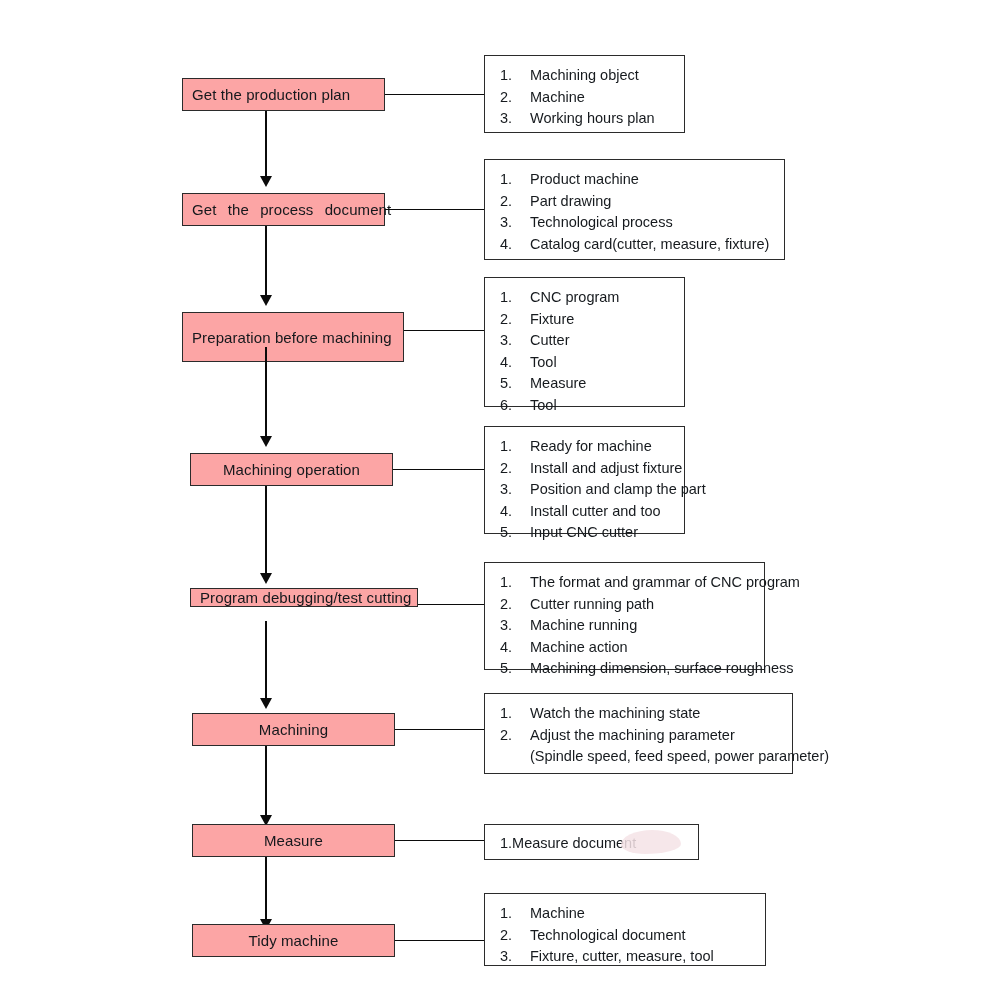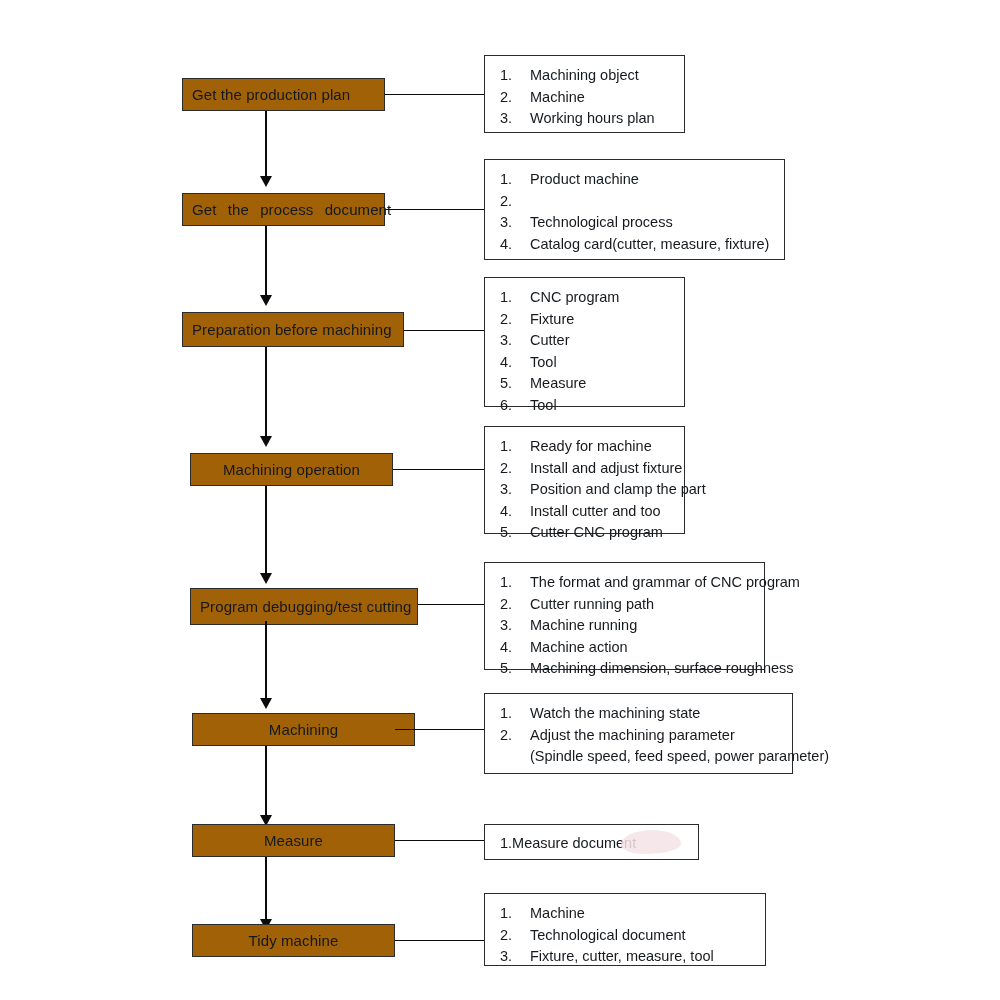--- a/index.html
+++ b/index.html
@@ -17,21 +17,21 @@
     width: 1000px;
     height: 1000px;
     background: #ffffff;
     overflow: hidden;
   }
 
   
   .step-box {
     position: absolute;
     box-sizing: border-box;
-    background: #a16207;
+    background: #fca5a5;
     border: 1px solid #2b2b2b;
     display: flex;
     align-items: center;
     justify-content: center;
     color: #15181c;
     font-size: 15px;
     letter-spacing: 0.1px;
     white-space: nowrap;
   }
   .step-box.left-align {
@@ -145,35 +145,36 @@
   </div>
   <div class="h-line" style="left:385px; top:209px; width:99px;"></div>
   <div class="detail-box" style="left:484px; top:159px; width:301px; height:101px;">
     <ul class="detail-list">
       <li>
         <span class="detail-num">1.</span>
         <span class="detail-text">Product machine</span>
       </li>
       <li>
         <span class="detail-num">2.</span>
+        <span class="detail-text">Part drawing</span>
       </li>
       <li>
         <span class="detail-num">3.</span>
         <span class="detail-text">Technological process</span>
       </li>
       <li>
         <span class="detail-num">4.</span>
         <span class="detail-text">Catalog card(cutter, measure, fixture)</span>
       </li>
     </ul>
   </div>
   <div class="v-line" style="left:265px; top:226px; height:72px;"></div>
   <div class="arrow-head" style="left:260px; top:295px;"></div>
 
-  <div class="step-box left-align" style="left:182px; top:312px; width:222px; height:35px;">
+  <div class="step-box left-align" style="left:182px; top:312px; width:222px; height:50px;">
     <span>Preparation before machining</span>
   </div>
   <div class="h-line" style="left:404px; top:330px; width:80px;"></div>
   <div class="detail-box" style="left:484px; top:277px; width:201px; height:130px;">
     <ul class="detail-list">
       <li>
         <span class="detail-num">1.</span>
         <span class="detail-text">CNC program</span>
       </li>
       <li>
@@ -218,28 +219,28 @@
       <li>
         <span class="detail-num">3.</span>
         <span class="detail-text">Position and clamp the part</span>
       </li>
       <li>
         <span class="detail-num">4.</span>
         <span class="detail-text">Install cutter and too</span>
       </li>
       <li>
         <span class="detail-num">5.</span>
-        <span class="detail-text">Cutter CNC program</span>
+        <span class="detail-text">Input CNC cutter</span>
       </li>
     </ul>
   </div>
   <div class="v-line" style="left:265px; top:486px; height:90px;"></div>
   <div class="arrow-head" style="left:260px; top:573px;"></div>
 
-  <div class="step-box left-align" style="left:190px; top:588px; width:228px; height:37px;">
+  <div class="step-box left-align" style="left:190px; top:588px; width:228px; height:19px;">
     <span>Program debugging/test cutting</span>
   </div>
   <div class="h-line" style="left:418px; top:604px; width:66px;"></div>
   <div class="detail-box" style="left:484px; top:562px; width:281px; height:108px;">
     <ul class="detail-list">
       <li>
         <span class="detail-num">1.</span>
         <span class="detail-text">The format and grammar of CNC program</span>
       </li>
       <li>
@@ -256,21 +257,21 @@
       </li>
       <li>
         <span class="detail-num">5.</span>
         <span class="detail-text">Machining dimension, surface roughness</span>
       </li>
     </ul>
   </div>
   <div class="v-line" style="left:265px; top:621px; height:80px;"></div>
   <div class="arrow-head" style="left:260px; top:698px;"></div>
 
-  <div class="step-box" style="left:192px; top:713px; width:223px; height:33px;">
+  <div class="step-box" style="left:192px; top:713px; width:203px; height:33px;">
     <span>Machining</span>
   </div>
   <div class="h-line" style="left:395px; top:729px; width:89px;"></div>
   <div class="detail-box" style="left:484px; top:693px; width:309px; height:81px;">
     <ul class="detail-list">
       <li>
         <span class="detail-num">1.</span>
         <span class="detail-text">Watch the machining state</span>
       </li>
       <li>

